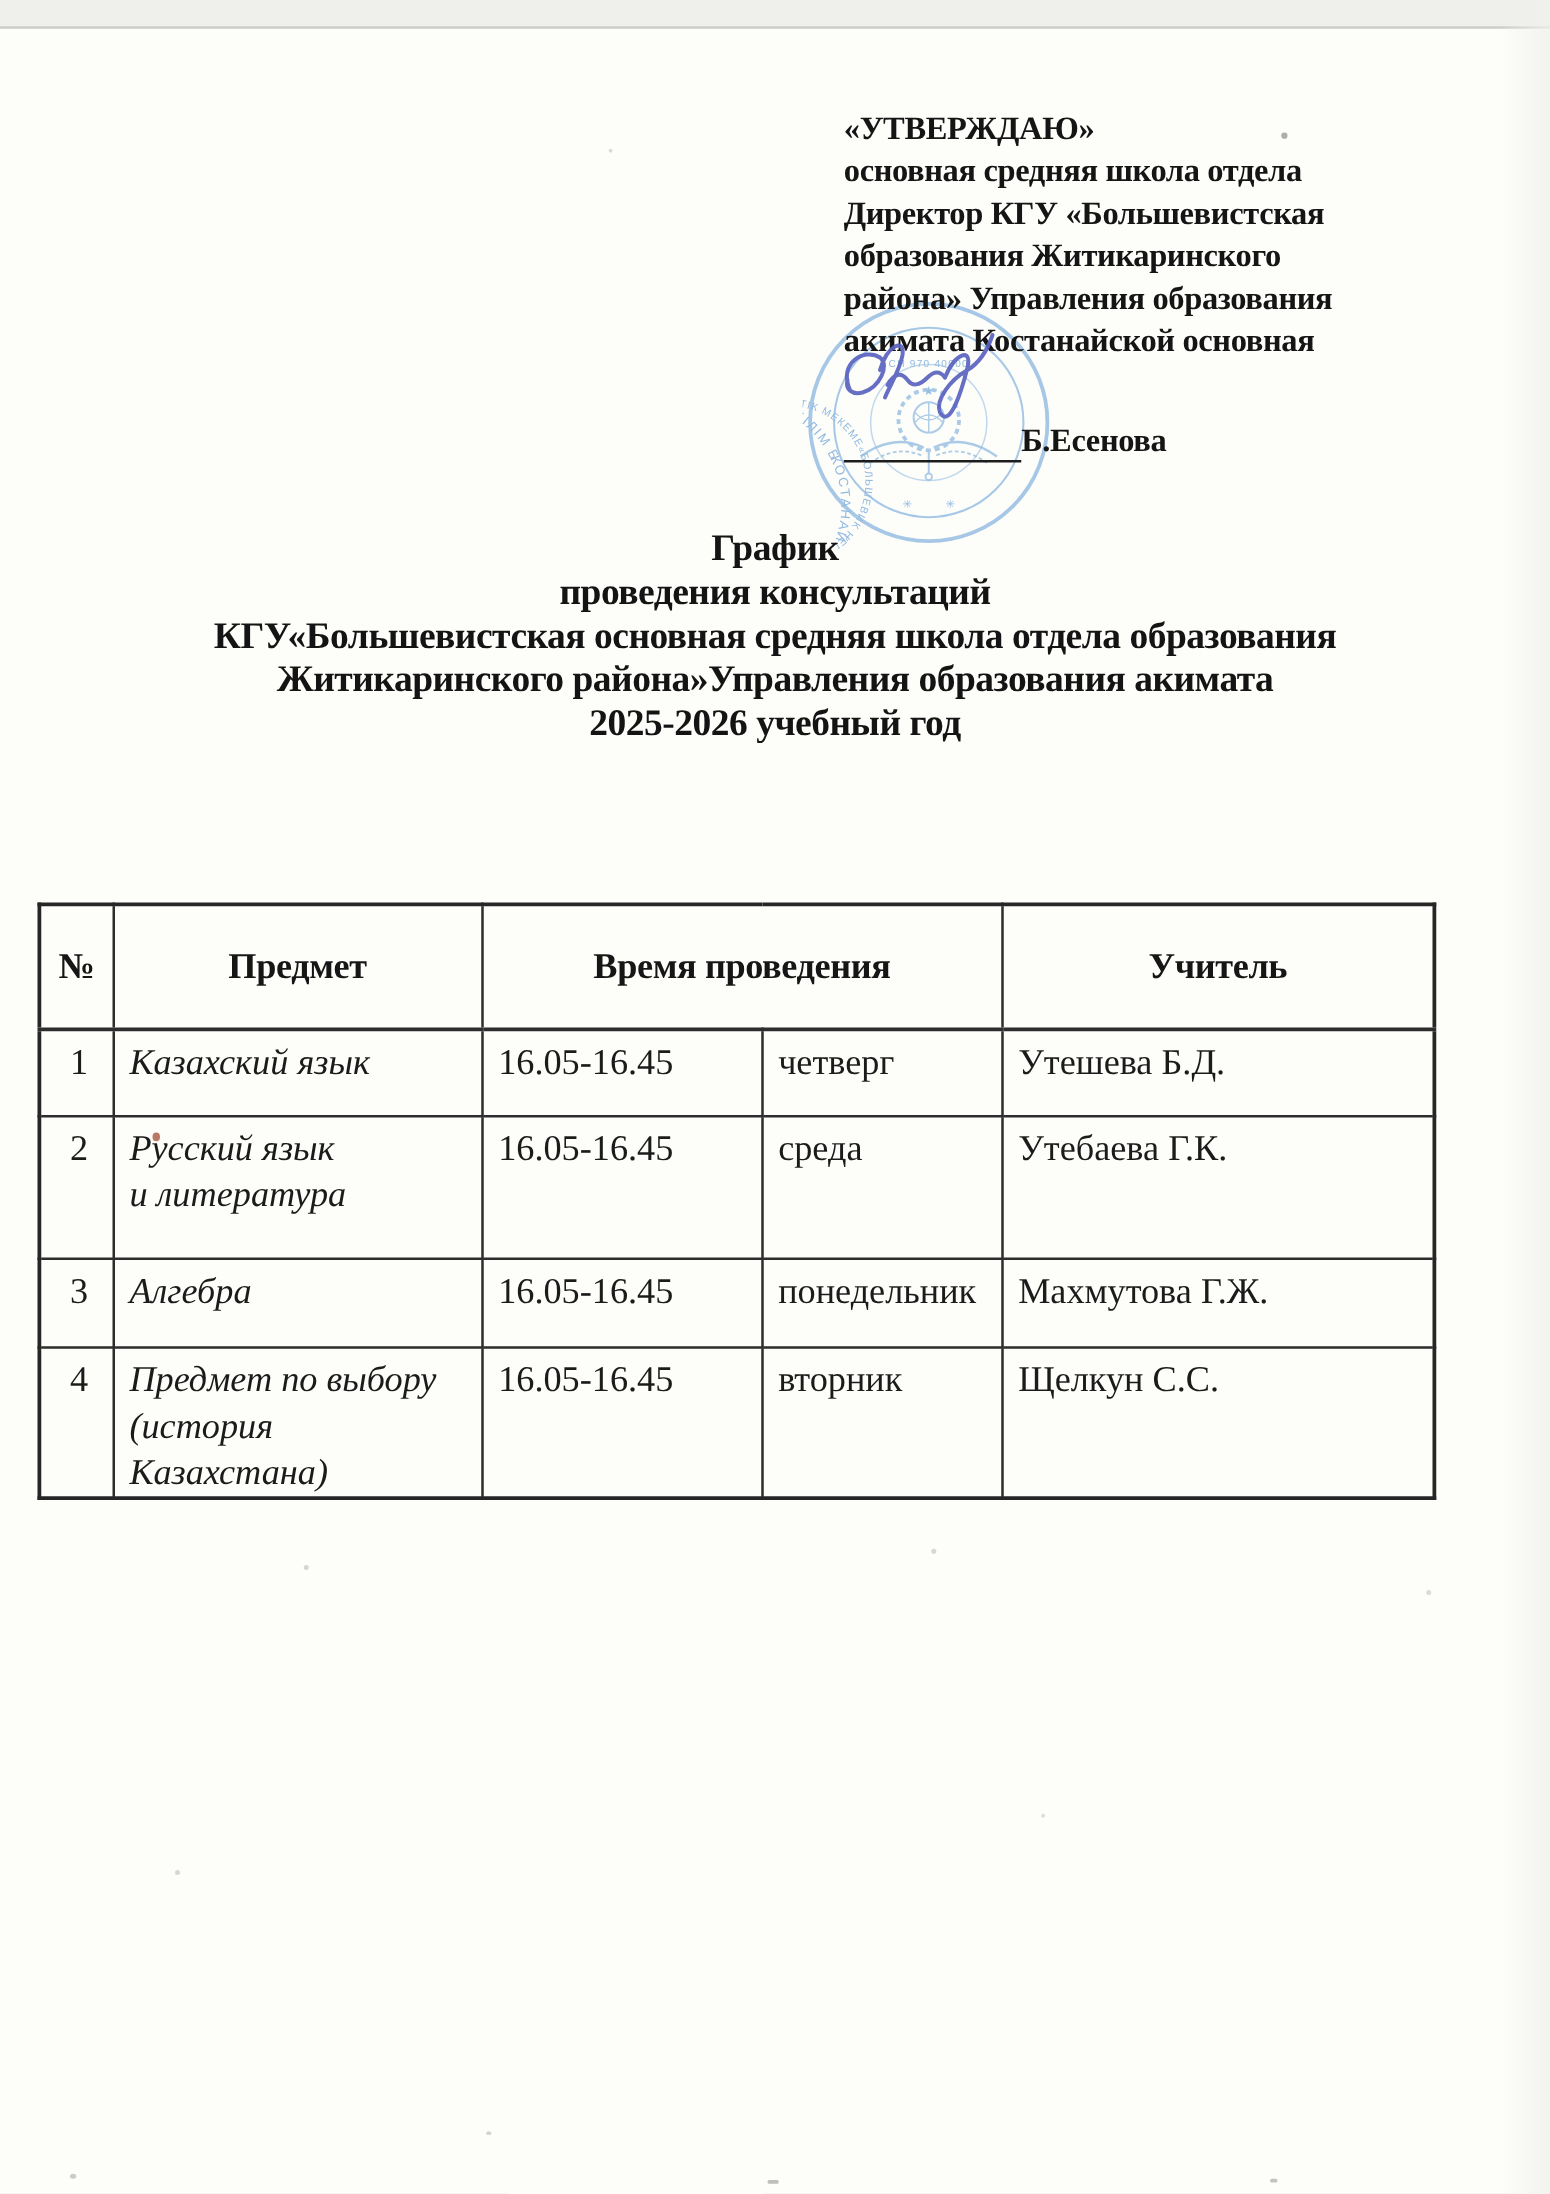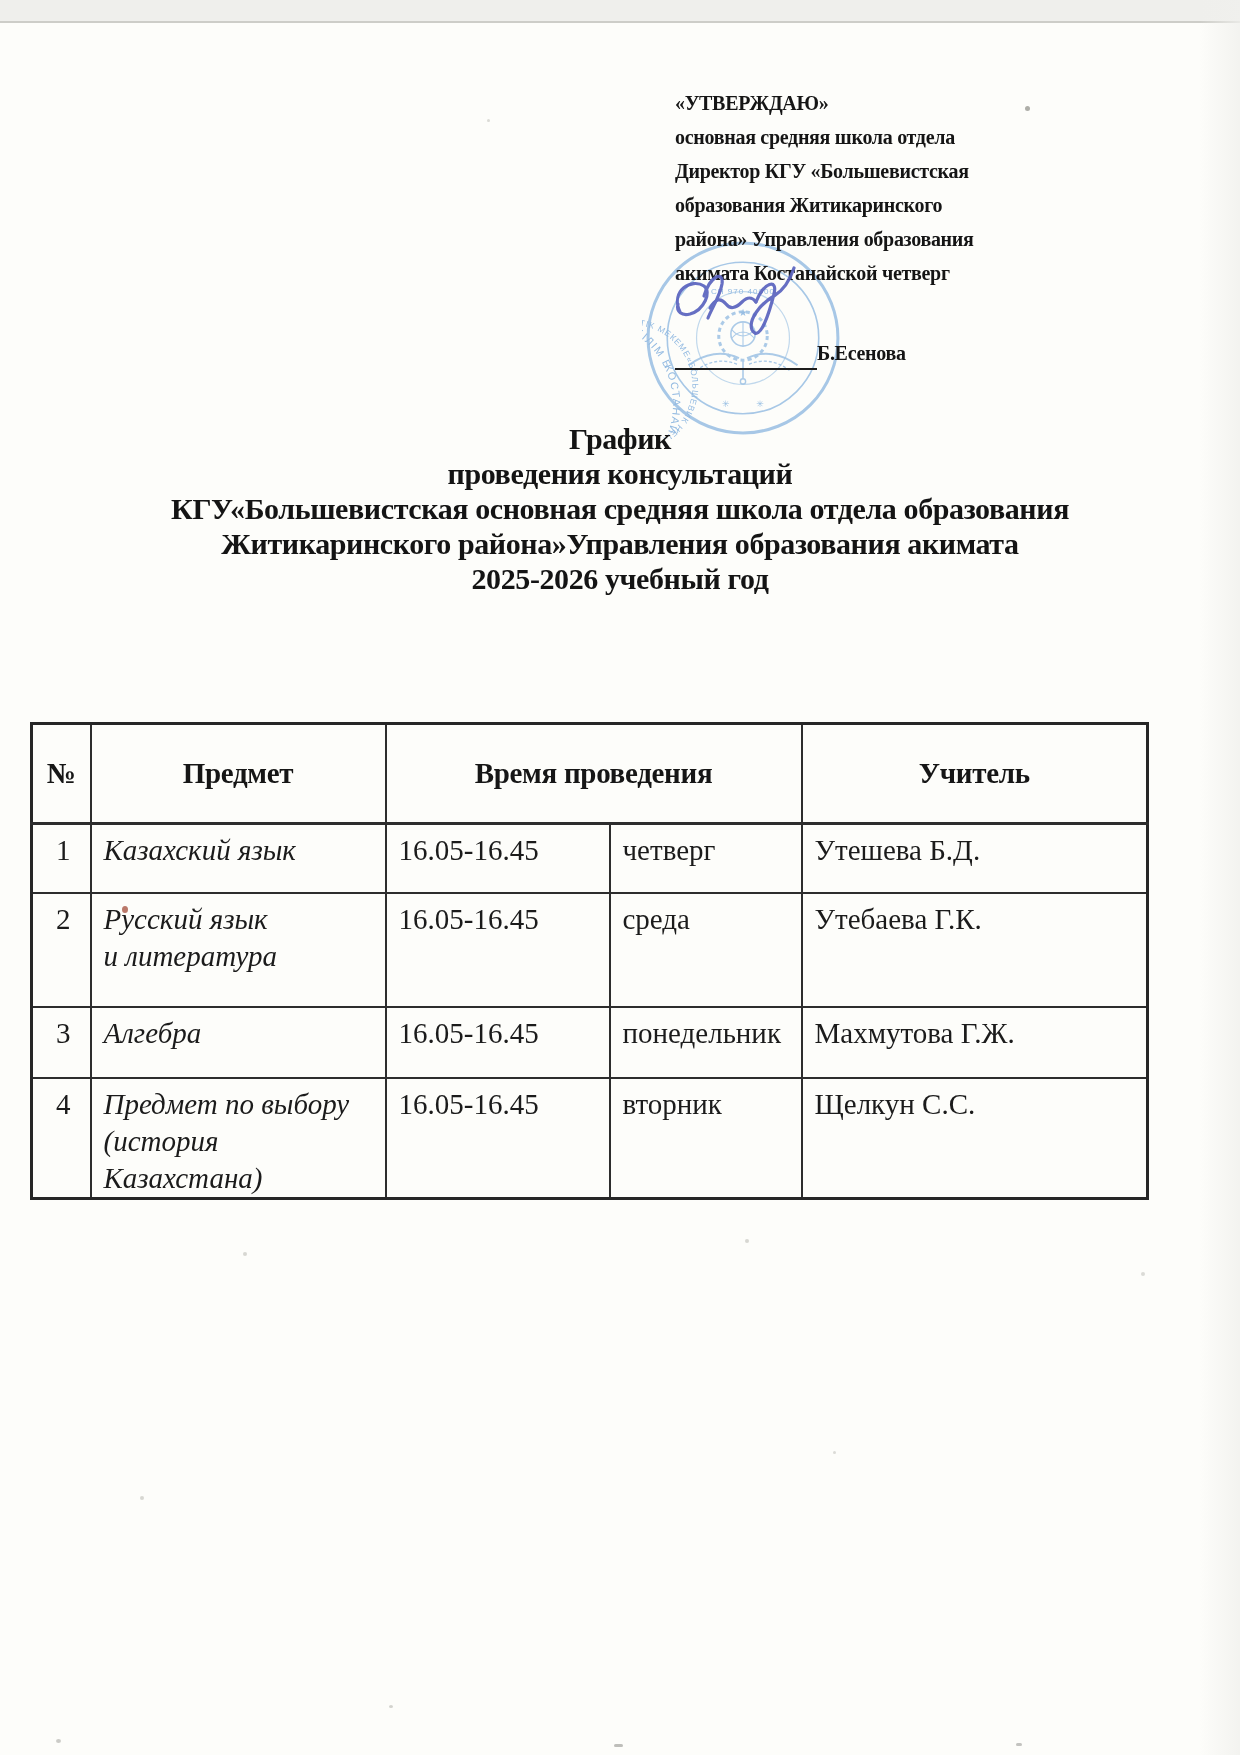--- a/index.html
+++ b/index.html
@@ -12,21 +12,21 @@
   .scan-top{position:absolute;left:0;top:0;width:1240px;height:21px;
     background:linear-gradient(180deg,#ececе9,#f4f4f1);background-color:#efefec;}
   .scan-top-line{position:absolute;left:0;top:21px;width:1240px;height:2px;background:#bcbcb7;opacity:.75;}
   .scan-right{position:absolute;right:0;top:0;width:40px;height:1755px;
     background:linear-gradient(270deg,#f0f0ed,rgba(253,253,250,0));opacity:.8;}
   .speck{position:absolute;border-radius:50%;}
 
   
   .approval{
     position:absolute; left:675px; top:86px;
-    font-weight:bold; font-size:20px; line-height:34px;
+    font-weight:bold; font-size:26px; line-height:34px;
     letter-spacing:-0.3px; color:#151515; white-space:nowrap;
   }
   .sig-row{display:flex; align-items:flex-end; height:34px;margin-top:46px;}
   .sig-underline{display:inline-block; width:142px; height:28px; border-bottom:2.5px solid #1d1d1d;}
 
   
   .stamp{position:absolute; left:642px; top:237px; width:202px; height:202px;
     opacity:.88; filter:blur(.3px);}
   
   .signature{position:absolute; left:652px; top:252px; width:170px; height:110px;}
@@ -96,21 +96,21 @@
     <text x="83" y="168" text-anchor="middle" font-family="DejaVu Sans, sans-serif" font-size="9" fill="#8ab6e0">✳</text>
     <text x="117" y="168" text-anchor="middle" font-family="DejaVu Sans, sans-serif" font-size="9" fill="#8ab6e0">✳</text>
   </svg>
 
   <div class="approval">
     <div>«УТВЕРЖДАЮ»</div>
     <div>основная средняя школа отдела</div>
     <div>Директор КГУ «Большевистская</div>
     <div>образования Житикаринского</div>
     <div>района» Управления образования</div>
-    <div>акимата Костанайской четверг</div>
+    <div>акимата Костанайской основная</div>
     <div class="sig-row">
       <span class="sig-underline"></span>
       <span>Б.Есенова</span>
     </div>
   </div>
 
   <svg class="signature" viewBox="0 0 170 110">
     <g stroke="#5a63bf" stroke-width="3.2" fill="none" stroke-linecap="round" opacity="0.92">
       <path d="M 28,60 C 18,38 40,26 52,34 C 60,40 52,58 38,62 C 30,64 24,60 26,52"></path>
       <path d="M 52,44 C 58,24 72,18 70,32 C 68,44 60,56 56,66"></path>

